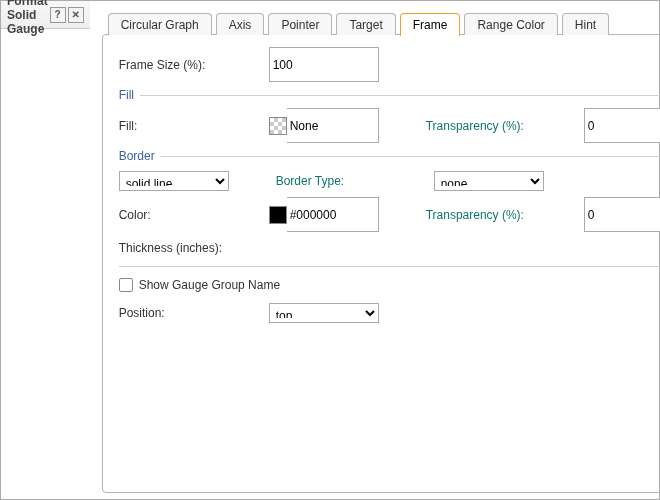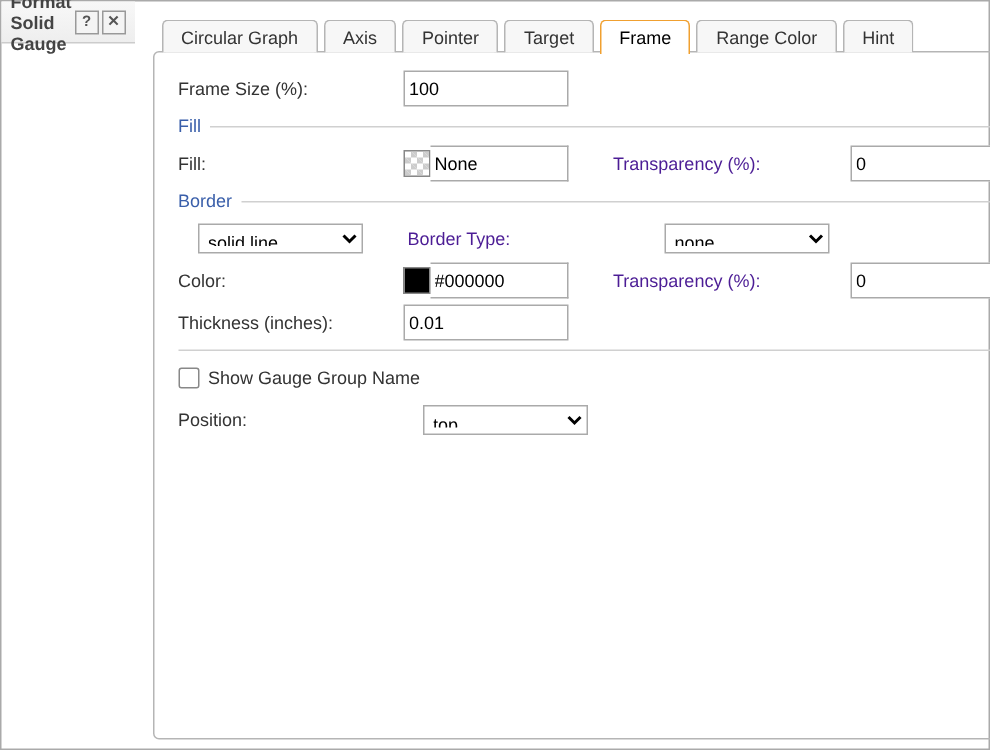--- a/index.html
+++ b/index.html
@@ -103,38 +103,37 @@
     align-items: center;
     min-height: 24px;
     margin-bottom: 4px;
   }
   .col {
     display: flex;
     align-items: center;
   }
   .lab { width: 150px; color: #333; }
   .col2start { margin-left: 30px; }
-  .lab2 { width: 158px; color: #4c1d95; }
+  .lab2 { width: 158px; color: #0f766e; margin-left: 17px; }
   .txt {
-    height: 24px;
+    height: 35px;
     width: 110px;
     border: 1px solid #aaa;
     padding: 1px 3px;
     font: inherit;
     background: #fff;
   }
   .txt.wide { width: 170px; }
   .sel {
     height: 20px;
     width: 110px;
     border: 1px solid #aaa;
     font: inherit;
     background: #fff;
     padding: 4px 2px;
-    margin-left: 13px;
   }
   .swatch {
     width: 18px;
     height: 18px;
     border: 1px solid #888;
     display: inline-block;
     vertical-align: middle;
     margin-right: 0;
   }
   .swatch.checker {
@@ -242,21 +241,20 @@
         <div class="swatchwrap">
           <span class="swatch black"></span>
           <input class="txt" value="#000000" style="">
         </div>
         <div class="col2start"></div>
         <div class="col lab2">Transparency (%):</div>
         <input class="txt wide" value="0" style="">
       </div>
       <div class="row">
         <div class="col lab">Thickness (inches):</div>
-        <input class="txt" value="0.01" style="">
       </div>
 
       <div class="group-head">
         <div class="gline"></div>
       </div>
       <div class="row">
         <div class="cbwrap">
           <span class="cbox"></span>
           <span>Show Gauge Group Name</span>
         </div>

